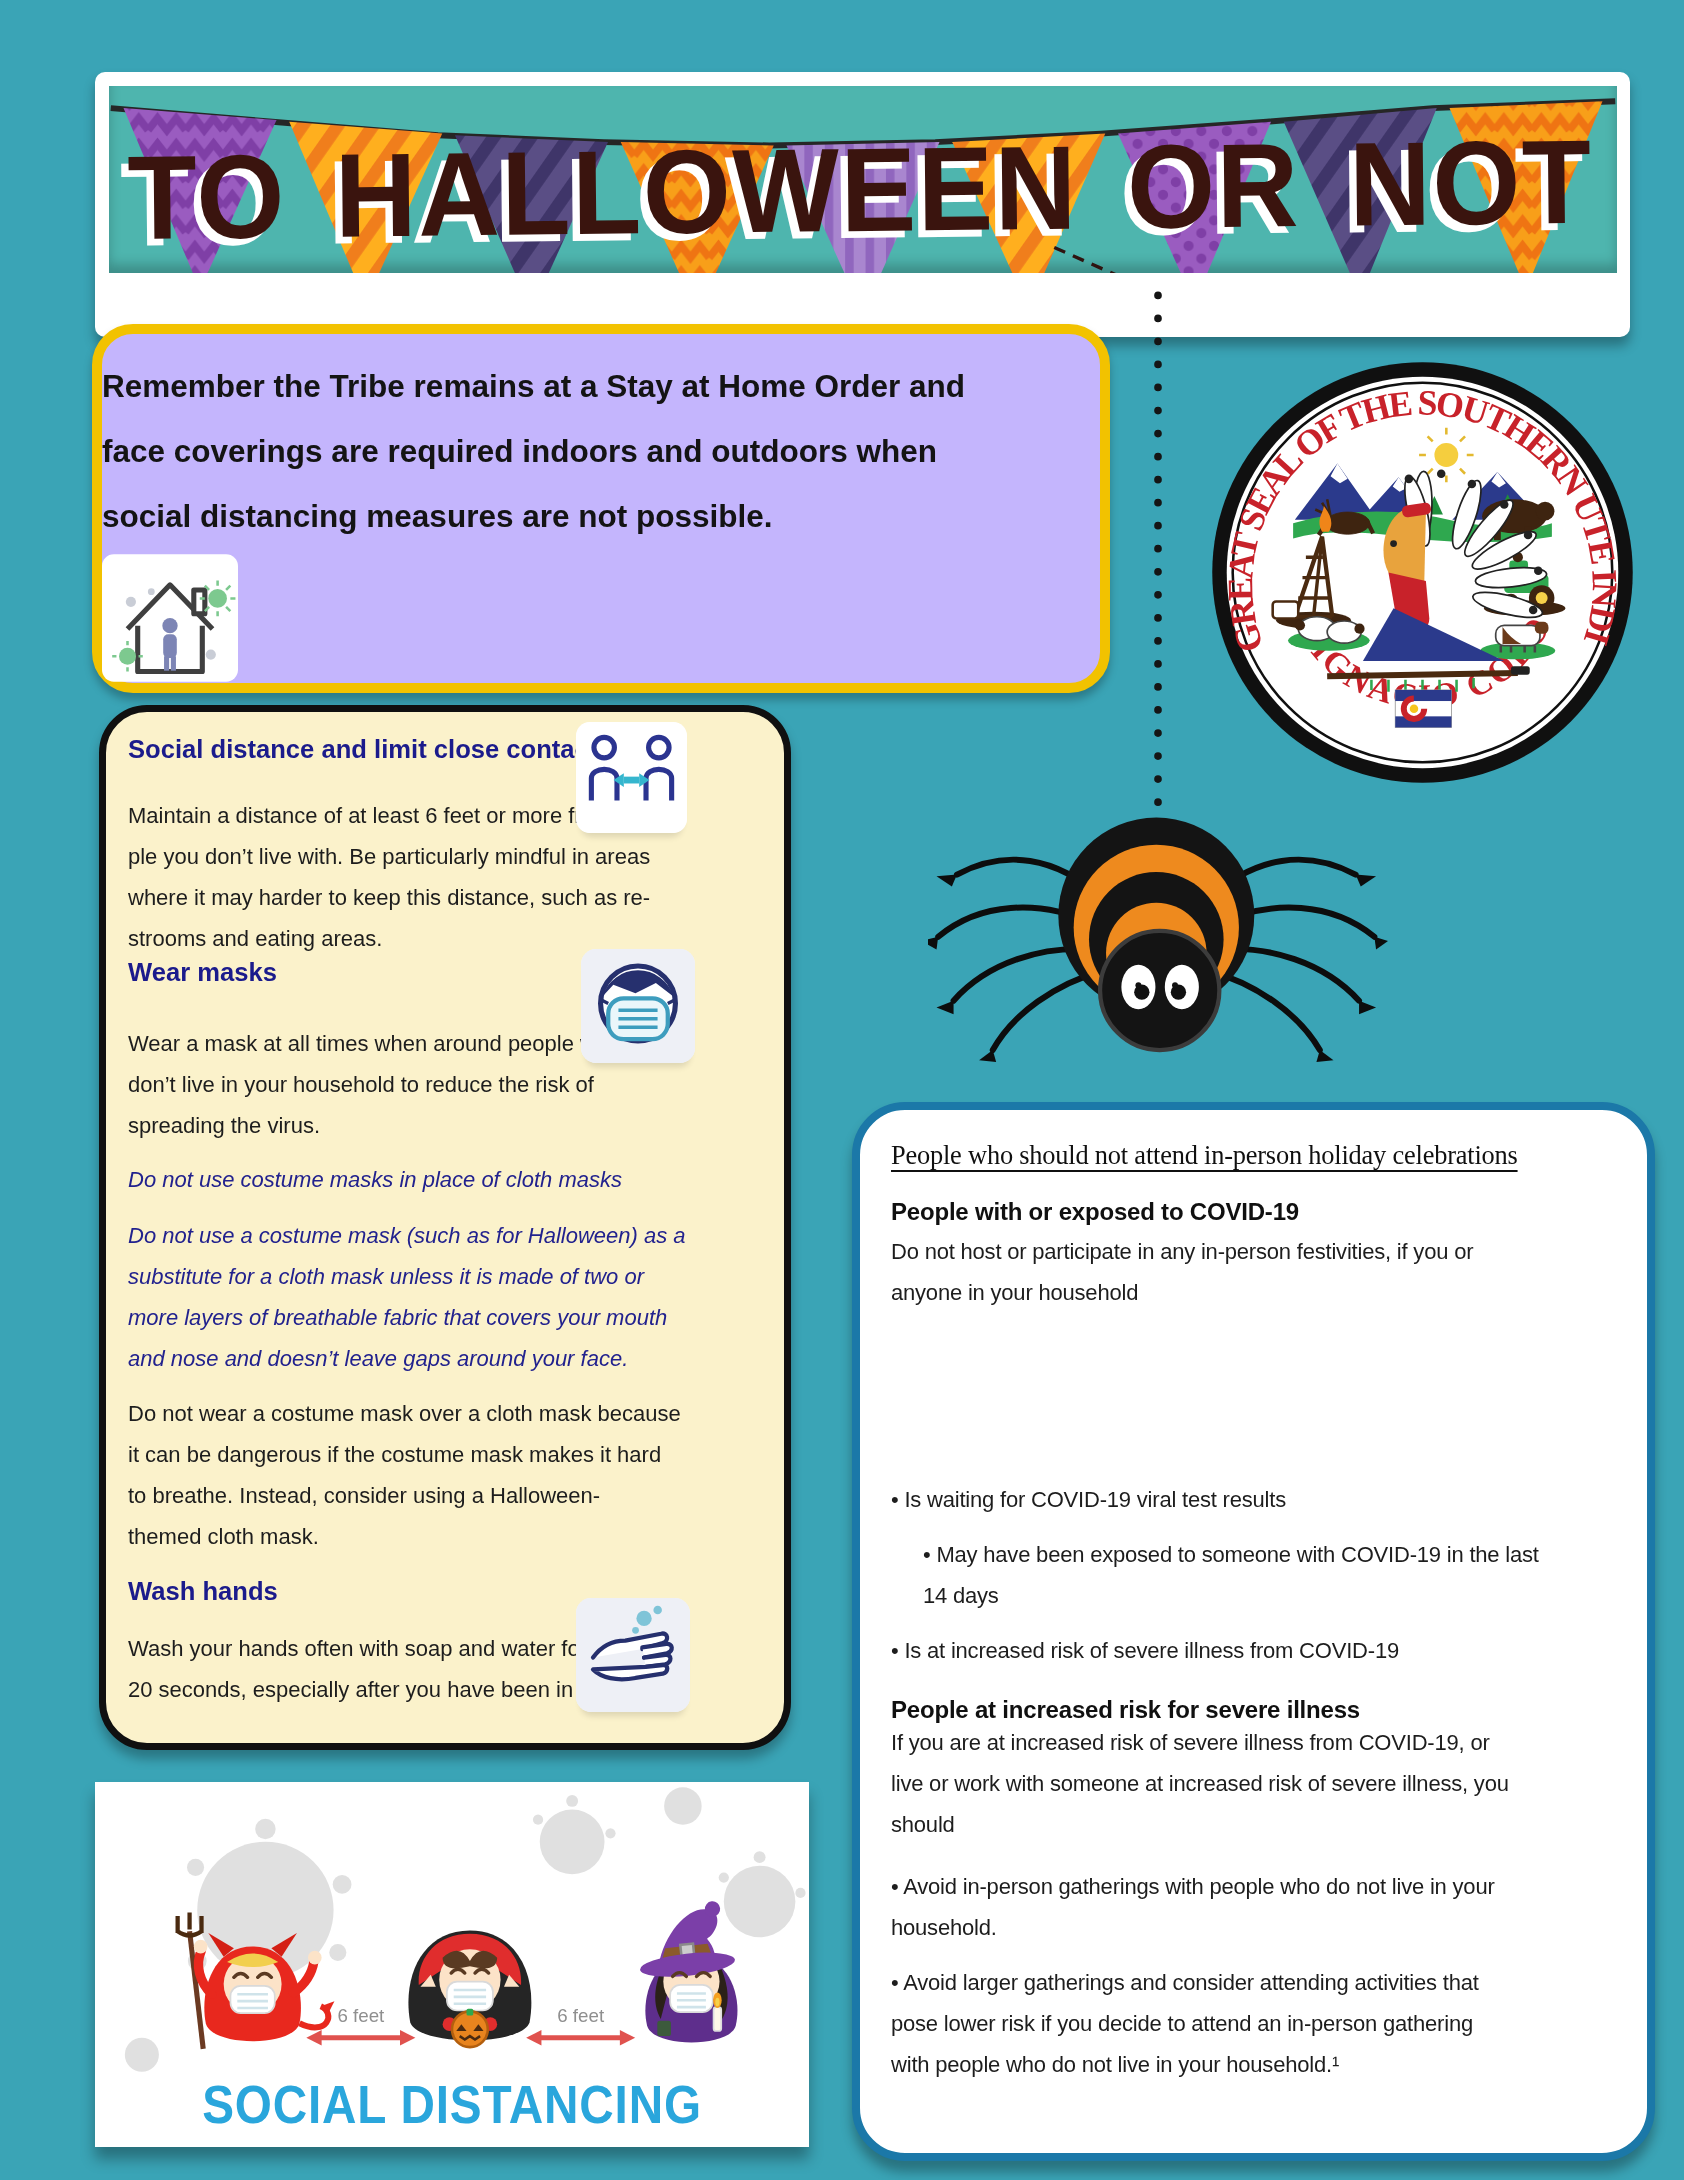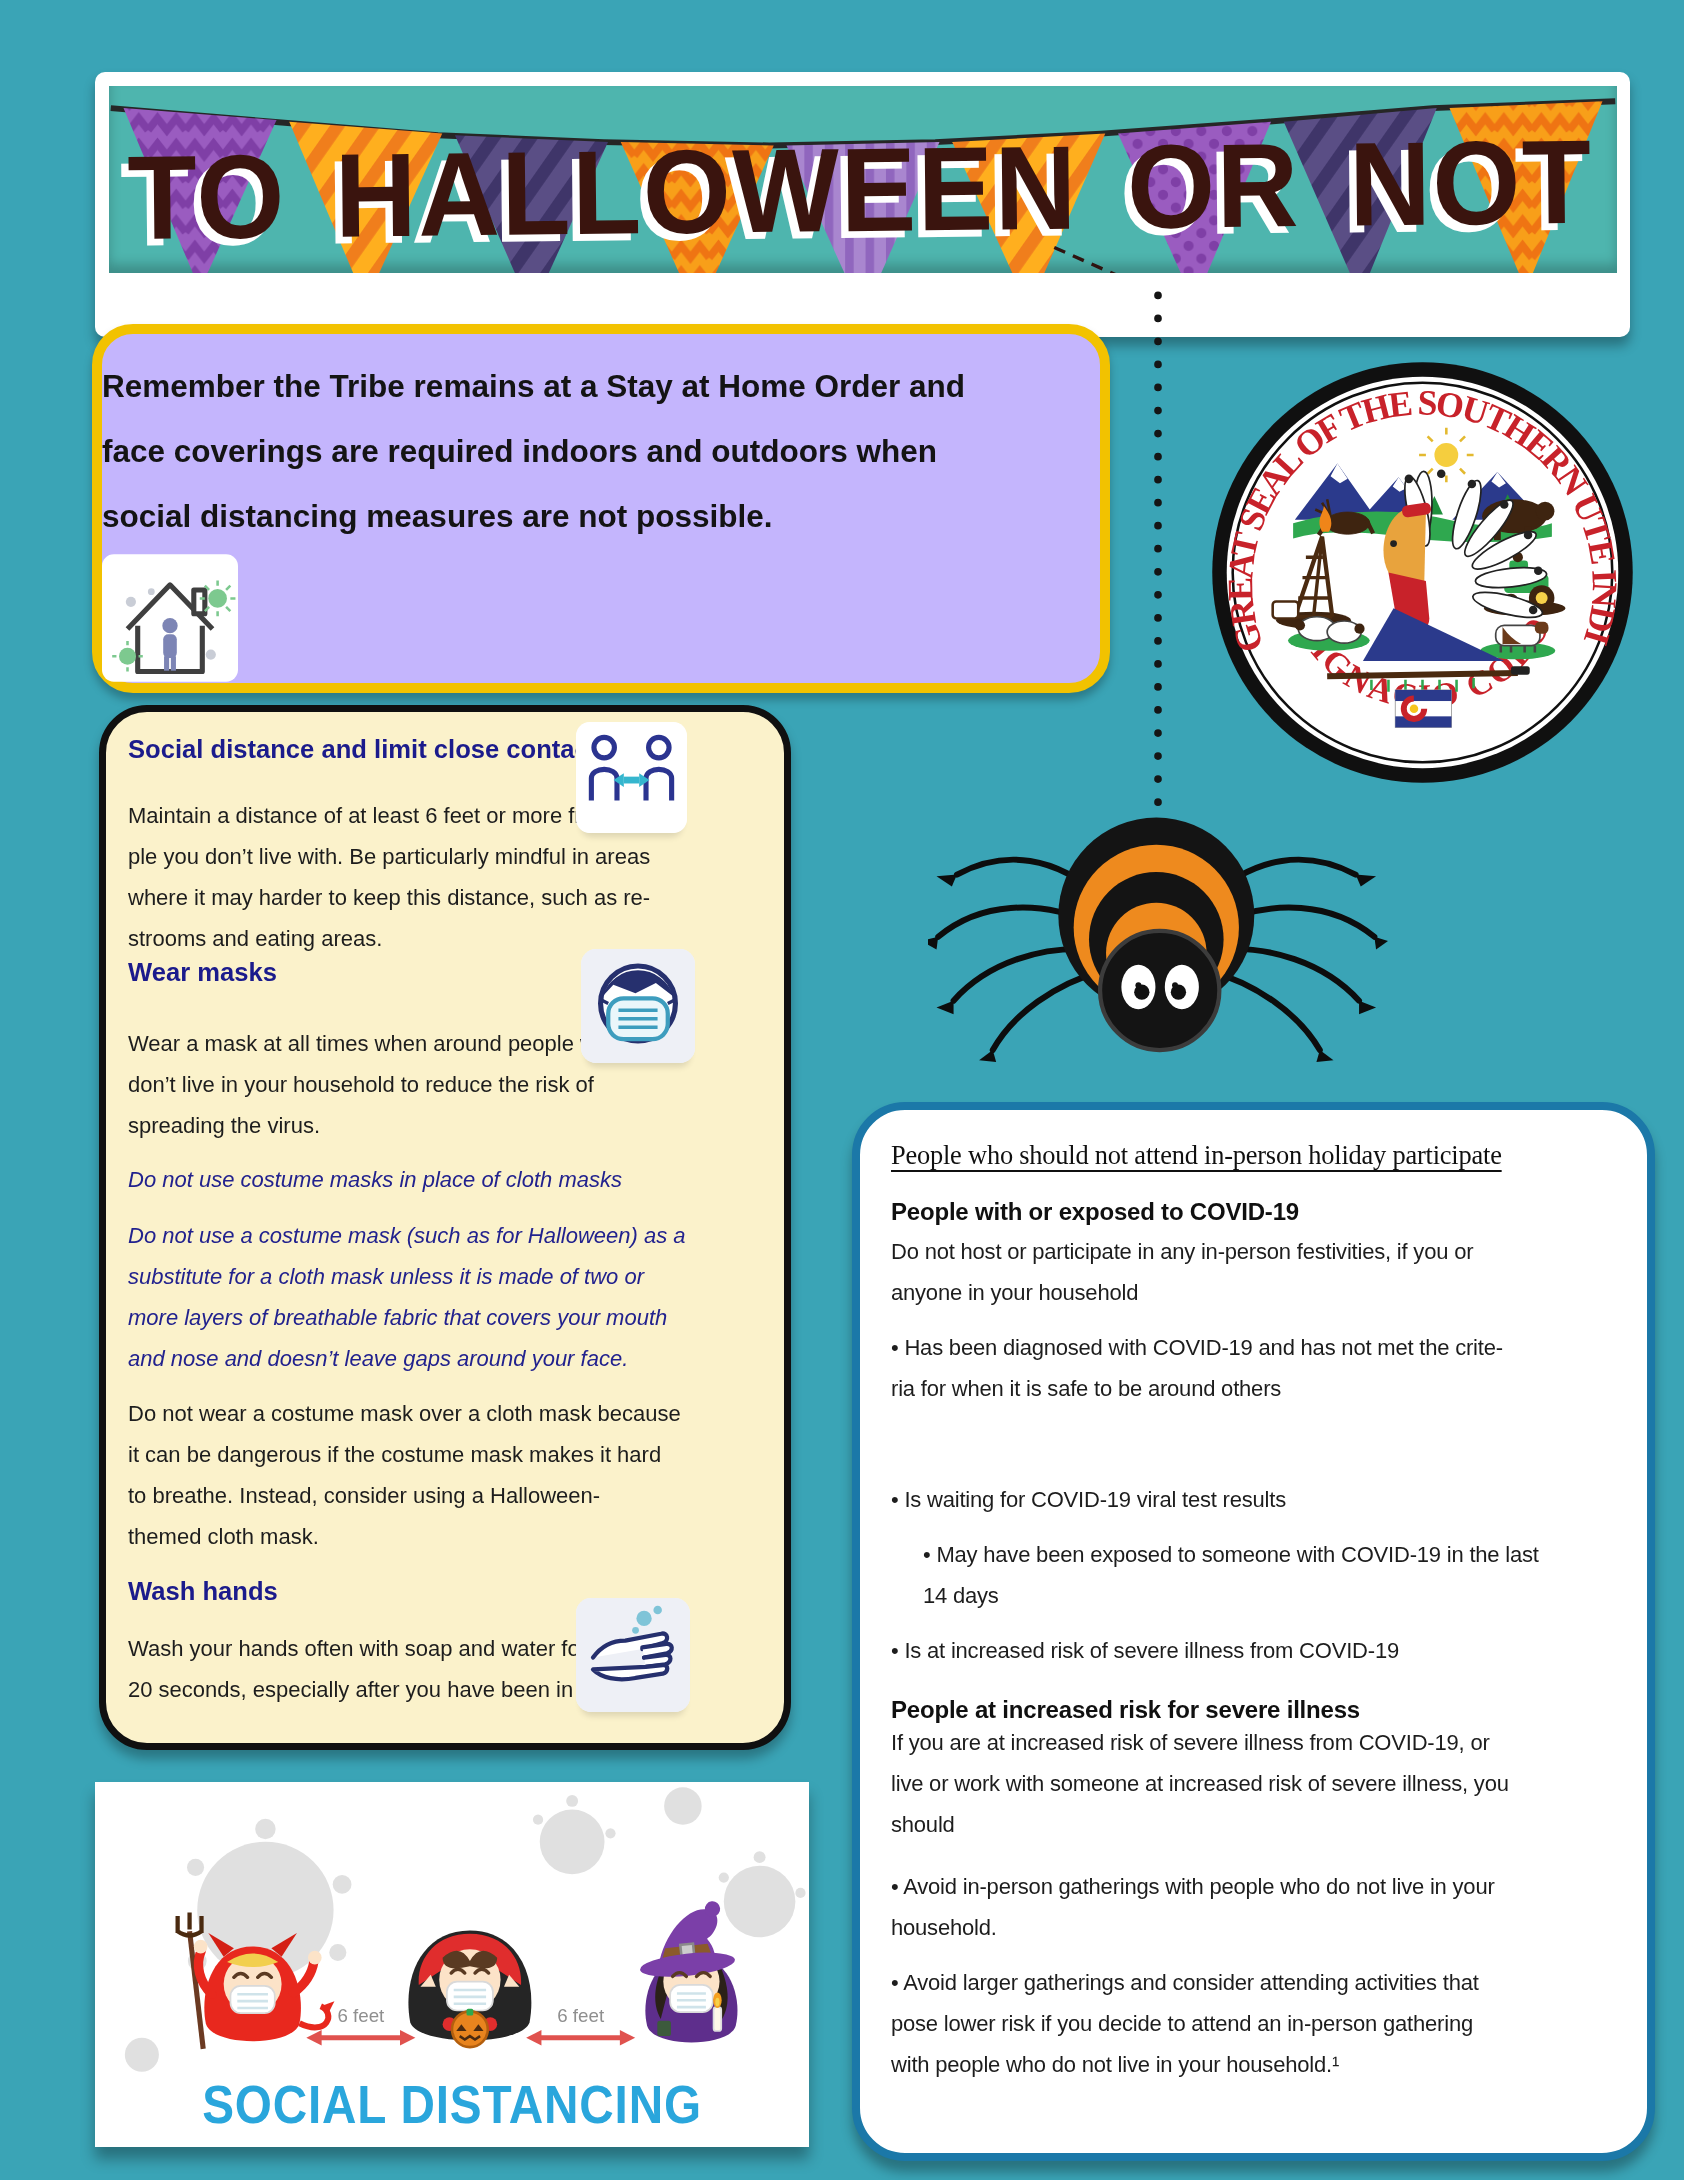--- a/index.html
+++ b/index.html
@@ -459,26 +459,24 @@
       <polygon points="506,300 524,291 524,309" fill="#e0524e" stroke="none"></polygon>
       <polygon points="634,300 616,291 616,309" fill="#e0524e" stroke="none"></polygon>
     </g>
     <text class="feet-label" x="312" y="282" text-anchor="middle">6 feet</text>
     <text class="feet-label" x="570" y="282" text-anchor="middle">6 feet</text>
   </svg>
   <div class="abs" id="distancing-caption">SOCIAL DISTANCING</div>
 </div>
 
 <div class="abs" id="celebrate-box">
-  <div class="rblk title" style="top:25px;">People who should not attend in-person holiday participate</div>
+  <div class="rblk title" style="top:25px;">People who should not attend in-person holiday celebrations</div>
   <div class="rblk h" style="top:81px;">People with or exposed to COVID-19</div>
   <div class="rblk" style="top:121px;">Do not host or participate in any in-person festivities, if you or
 anyone in your household</div>
-  <div class="rblk" style="top:217px;">• Has been diagnosed with COVID-19 and has not met the crite-
-ria for when it is safe to be around others</div>
   <div class="rblk" style="top:369px;">• Is waiting for COVID-19 viral test results</div>
   <div class="rblk" style="top:424px;margin-left:32px;">• May have been exposed to someone with COVID-19 in the last
 14 days</div>
   <div class="rblk" style="top:520px;">• Is at increased risk of severe illness from COVID-19</div>
   <div class="rblk h" style="top:579px;">People at increased risk for severe illness</div>
   <div class="rblk" style="top:612px;">If you are at increased risk of severe illness from COVID-19, or
 live or work with someone at increased risk of severe illness, you
 should</div>
   <div class="rblk" style="top:756px;">• Avoid in-person gatherings with people who do not live in your
 household.</div>

